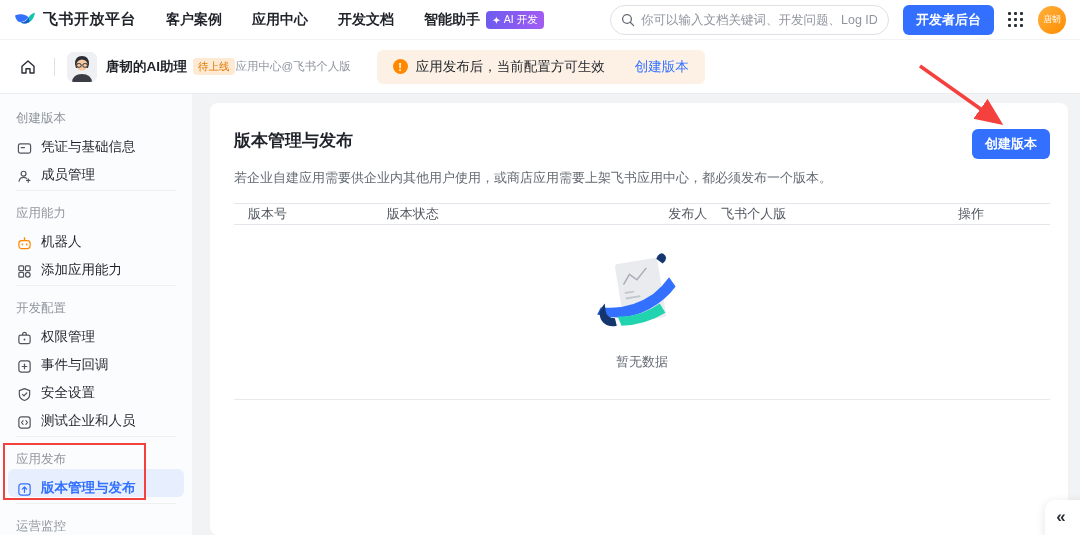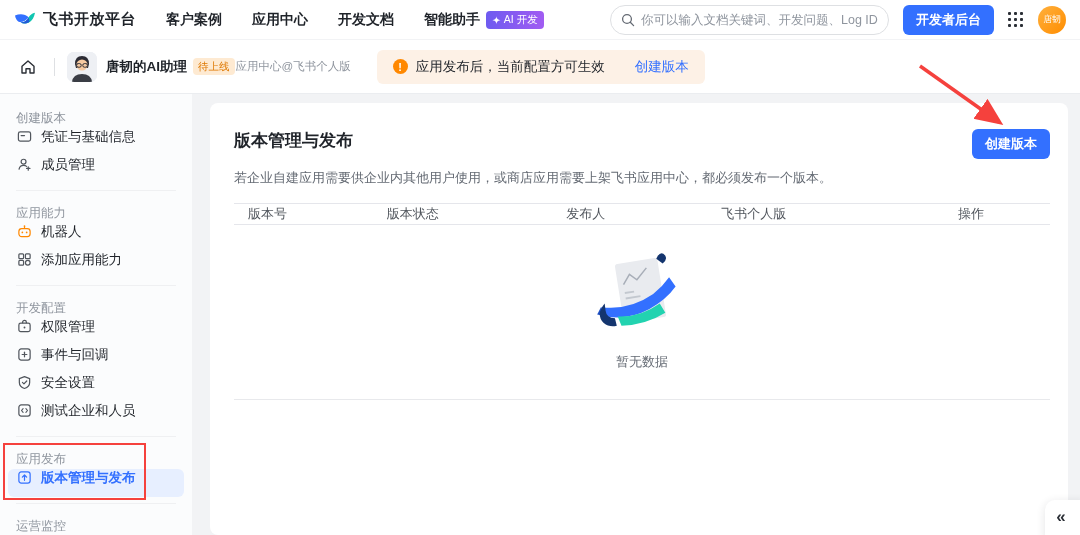--- a/index.html
+++ b/index.html
@@ -37,36 +37,36 @@
   .app-sub { font-size:11.5px; color:#8f959e; }
   .notice-banner { margin-left:26px; background:#fdf1e6; border-radius:6px; height:34px; display:flex; align-items:center; padding:0 16px; gap:8px; }
   .warn-icon { width:15px; height:15px; border-radius:50%; background:#ff8800; color:#fff; font-size:11px; font-weight:bold; display:flex; align-items:center; justify-content:center; flex:0 0 15px; }
   .notice-text { font-size:13.5px; color:#1f2329; }
   .notice-link { font-size:13.5px; color:#3370ff; margin-left:22px; cursor:pointer; text-decoration:none; }
 
   
   .body-wrap { flex:1; display:flex; background:#f2f3f5; min-height:0; }
   .sidebar { width:192px; flex:0 0 192px; background:#fbfcfd; padding-top:8px; overflow:hidden; }
   .sec-title { font-size:12.5px; color:#8f959e; padding:8px 16px 0; height:26px; }
-  .side-item { height:28px; display:flex; align-items:flex-start; gap:9px; padding:0 16px; font-size:13.5px; cursor:pointer; color:#1f2329; }
+  .side-item { height:28px; display:flex; align-items:flex-end; gap:9px; padding:0 16px; font-size:13.5px; cursor:pointer; color:#1f2329; }
   .side-item .ic { width:16px; height:16px; flex:0 0 16px; display:flex; align-items:center; justify-content:center; color:#51565d; }
   .side-item.active { margin:0 8px; padding:0 8px; border-radius:6px; background:#e7efff; color:#3370ff; font-weight:600; }
   .side-item.active .ic { color:#3370ff; }
   .side-item .ic.orange { color:#ff8800; }
   .side-div { height:1px; background:#eff0f2; margin:6px 16px; }
 
   
   .main-area { flex:1; padding:9px 12px 0 18px; min-width:0; }
   .card { background:#fff; border-radius:8px; height:100%; padding:26px 18px 0 24px; }
   .card-head { display:flex; align-items:flex-start; justify-content:space-between; }
   .card-title { font-size:17px; font-weight:bold; }
   .card-desc { font-size:13px; color:#646a73; margin-top:10px; }
   .table-head { margin-top:16px; display:flex; border-top:1px solid #e5e6eb; border-bottom:1px solid #e5e6eb; height:22px; align-items:center; }
   .th { font-size:13px; color:#51565d; padding-left:14px; }
-  .th:nth-child(1){width:17%;} .th:nth-child(2){width:22%;} .th:nth-child(3){width:19%;} .th:nth-child(4){width:29%;} .th:nth-child(5){width:13%;}
+  .th:nth-child(1){width:17%;} .th:nth-child(2){width:22%;} .th:nth-child(3){width:19%;text-align:right;} .th:nth-child(4){width:29%;} .th:nth-child(5){width:13%;}
   .empty-wrap { display:flex; flex-direction:column; align-items:center; padding-top:26px; }
   .empty-text { font-size:13px; color:#646a73; margin-top:14px;text-align:right; }
   .bottom-div { height:1px; background:#e8e9ec; margin-top:28px; }
 
   
   .anno-rect { position:absolute; left:3px; top:443px; width:143px; height:57px; border:2.5px solid #f5413d; z-index:40; pointer-events:none; }
   .anno-arrow { position:absolute; left:902px; top:56px; z-index:40; pointer-events:none; }
   .collapse-box { position:absolute; right:-7px; bottom:-5px; width:42px; height:40px; background:#fff; border-radius:10px 0 0 0;
     box-shadow:0 2px 10px rgba(31,35,41,.12); display:flex; align-items:center; justify-content:center; padding:0 10px 6px 0; cursor:pointer; z-index:30; }
   .collapse-box span { font-size:17px; font-weight:bold; color:#2b2f36; }

